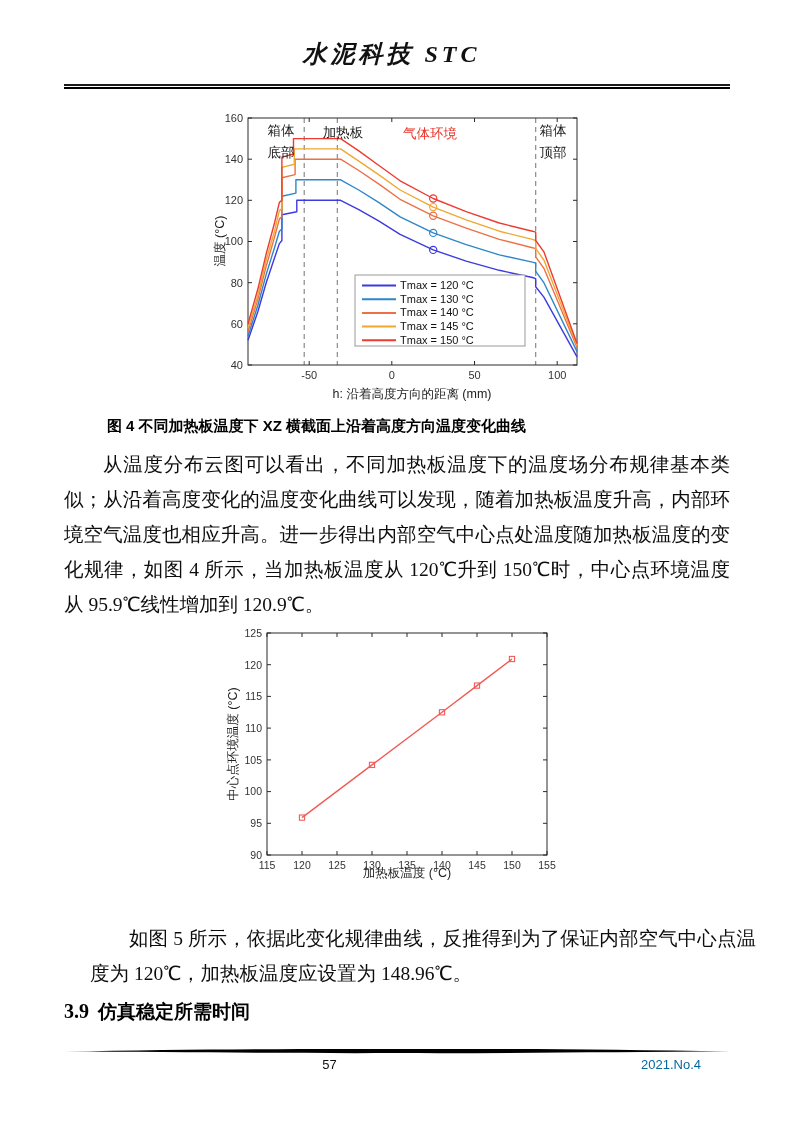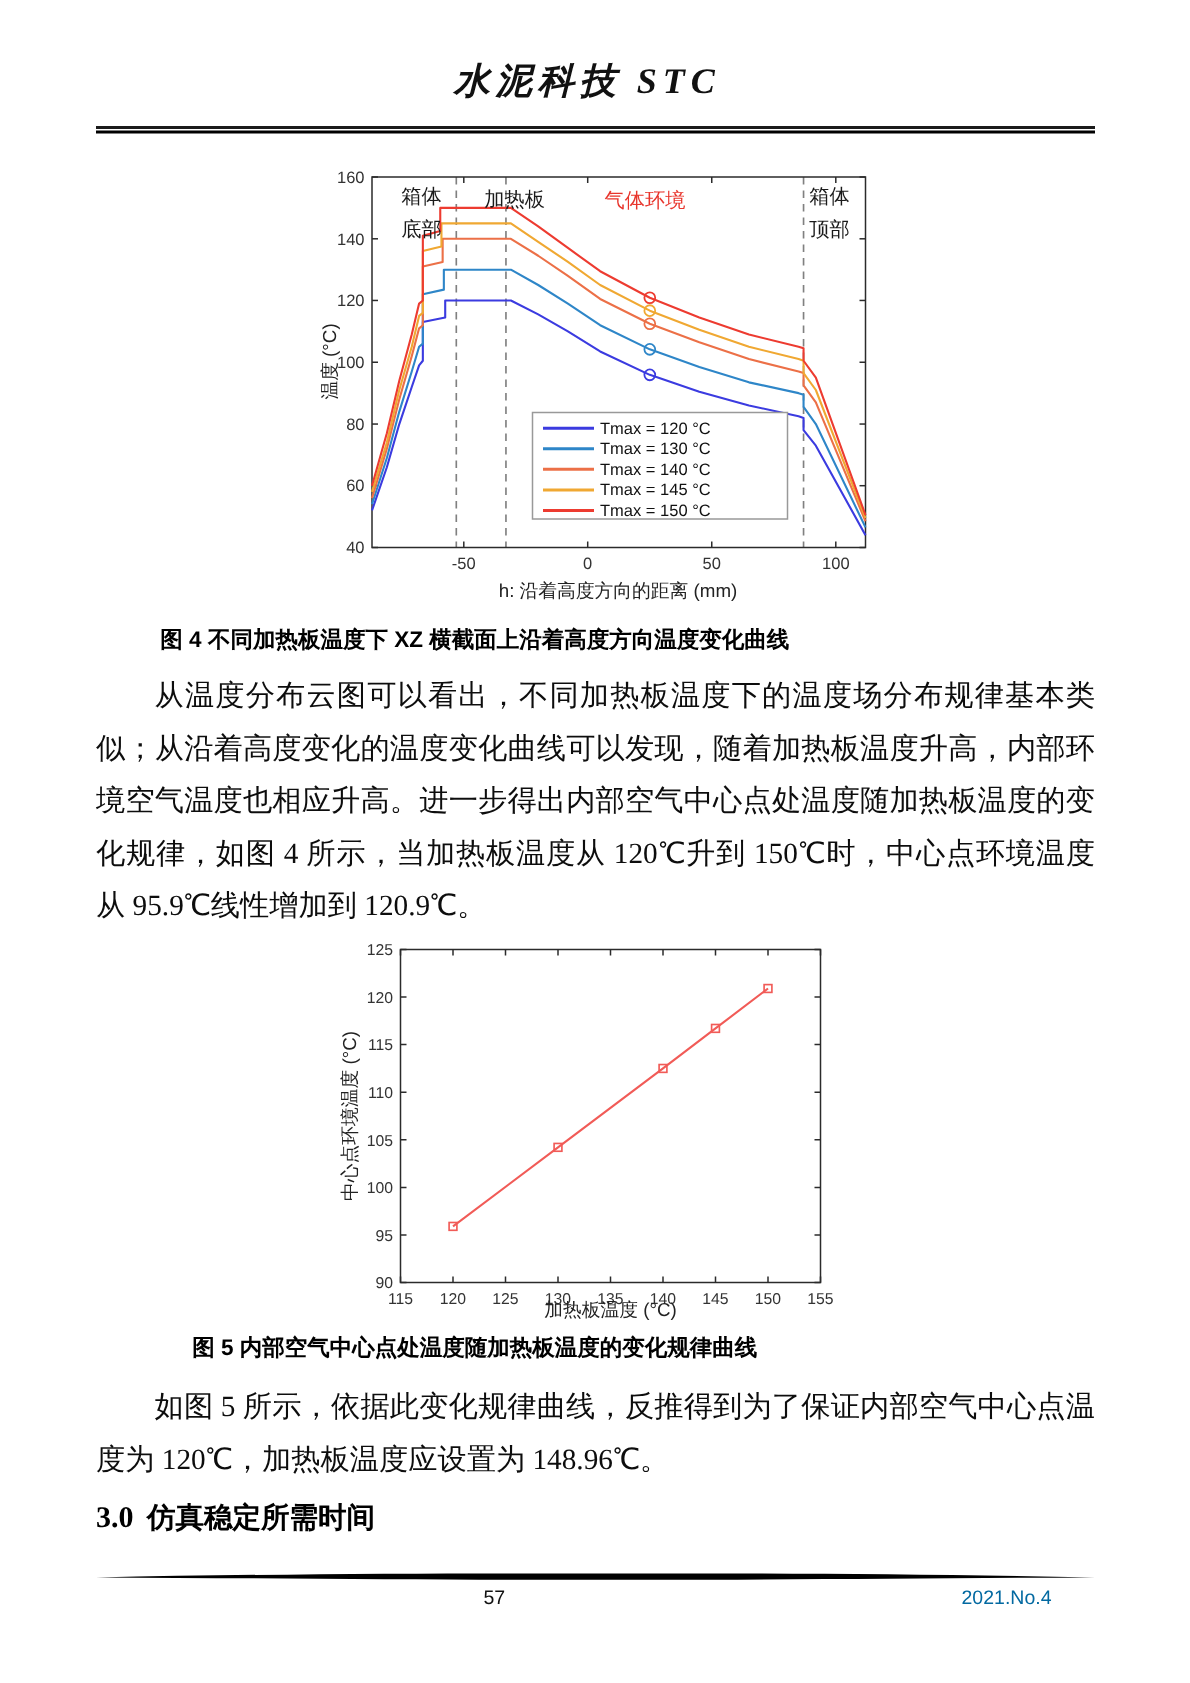--- a/index.html
+++ b/index.html
@@ -174,26 +174,25 @@
         <rect x="74.4" y="197" width="5.2" height="5.2" fill="none" stroke="#f15b57" stroke-width="1.1"></rect>
         <rect x="144.4" y="144.3" width="5.2" height="5.2" fill="none" stroke="#f15b57" stroke-width="1.1"></rect>
         <rect x="214.4" y="91.7" width="5.2" height="5.2" fill="none" stroke="#f15b57" stroke-width="1.1"></rect>
         <rect x="249.4" y="65" width="5.2" height="5.2" fill="none" stroke="#f15b57" stroke-width="1.1"></rect>
         <rect x="284.4" y="38.4" width="5.2" height="5.2" fill="none" stroke="#f15b57" stroke-width="1.1"></rect>
         <text x="182" y="259" font-size="12.5" fill="#222" text-anchor="middle">加热板温度 (°C)</text>
         <text x="12" y="126" font-size="12.5" fill="#222" text-anchor="middle" transform="rotate(-90 12 126)">中心点环境温度 (°C)</text>
       </svg>
   </div>
 
-  <div class="caption" style="top:889px;">图 5 内部空气中心点处温度随加热板温度的变化规律曲线</div>
-
-  <div class="para" style="top:921px;">如图 5 所示，依据此变化规律曲线，反推得到为了保证内部空气中心点温度为 120℃，加热板温度应设置为 148.96℃。</div>
+
+  <div class="para" style="top:921px;margin-left:26px;">如图 5 所示，依据此变化规律曲线，反推得到为了保证内部空气中心点温度为 120℃，加热板温度应设置为 148.96℃。</div>
 
   <div class="sec-head">
-    <span class="num">3.0</span><span class="ttl">仿真稳定所需时间</span>
+    <span class="num">3.9</span><span class="ttl">仿真稳定所需时间</span>
   </div>
 
   <svg class="ft-rule" width="666" height="8" viewBox="0 0 666 8">
     <path d="M0,3.6 C120,1.2 230,0.7 333,1.0 C436,0.7 546,1.2 666,3.6 C546,4.0 436,5.6 333,5.1 C230,5.6 120,4.0 0,3.6 Z" fill="#000"></path>
   </svg>
 
   <div class="ft-page">57</div>
   <div class="ft-issue">2021.No.4</div>
 
 </div>

